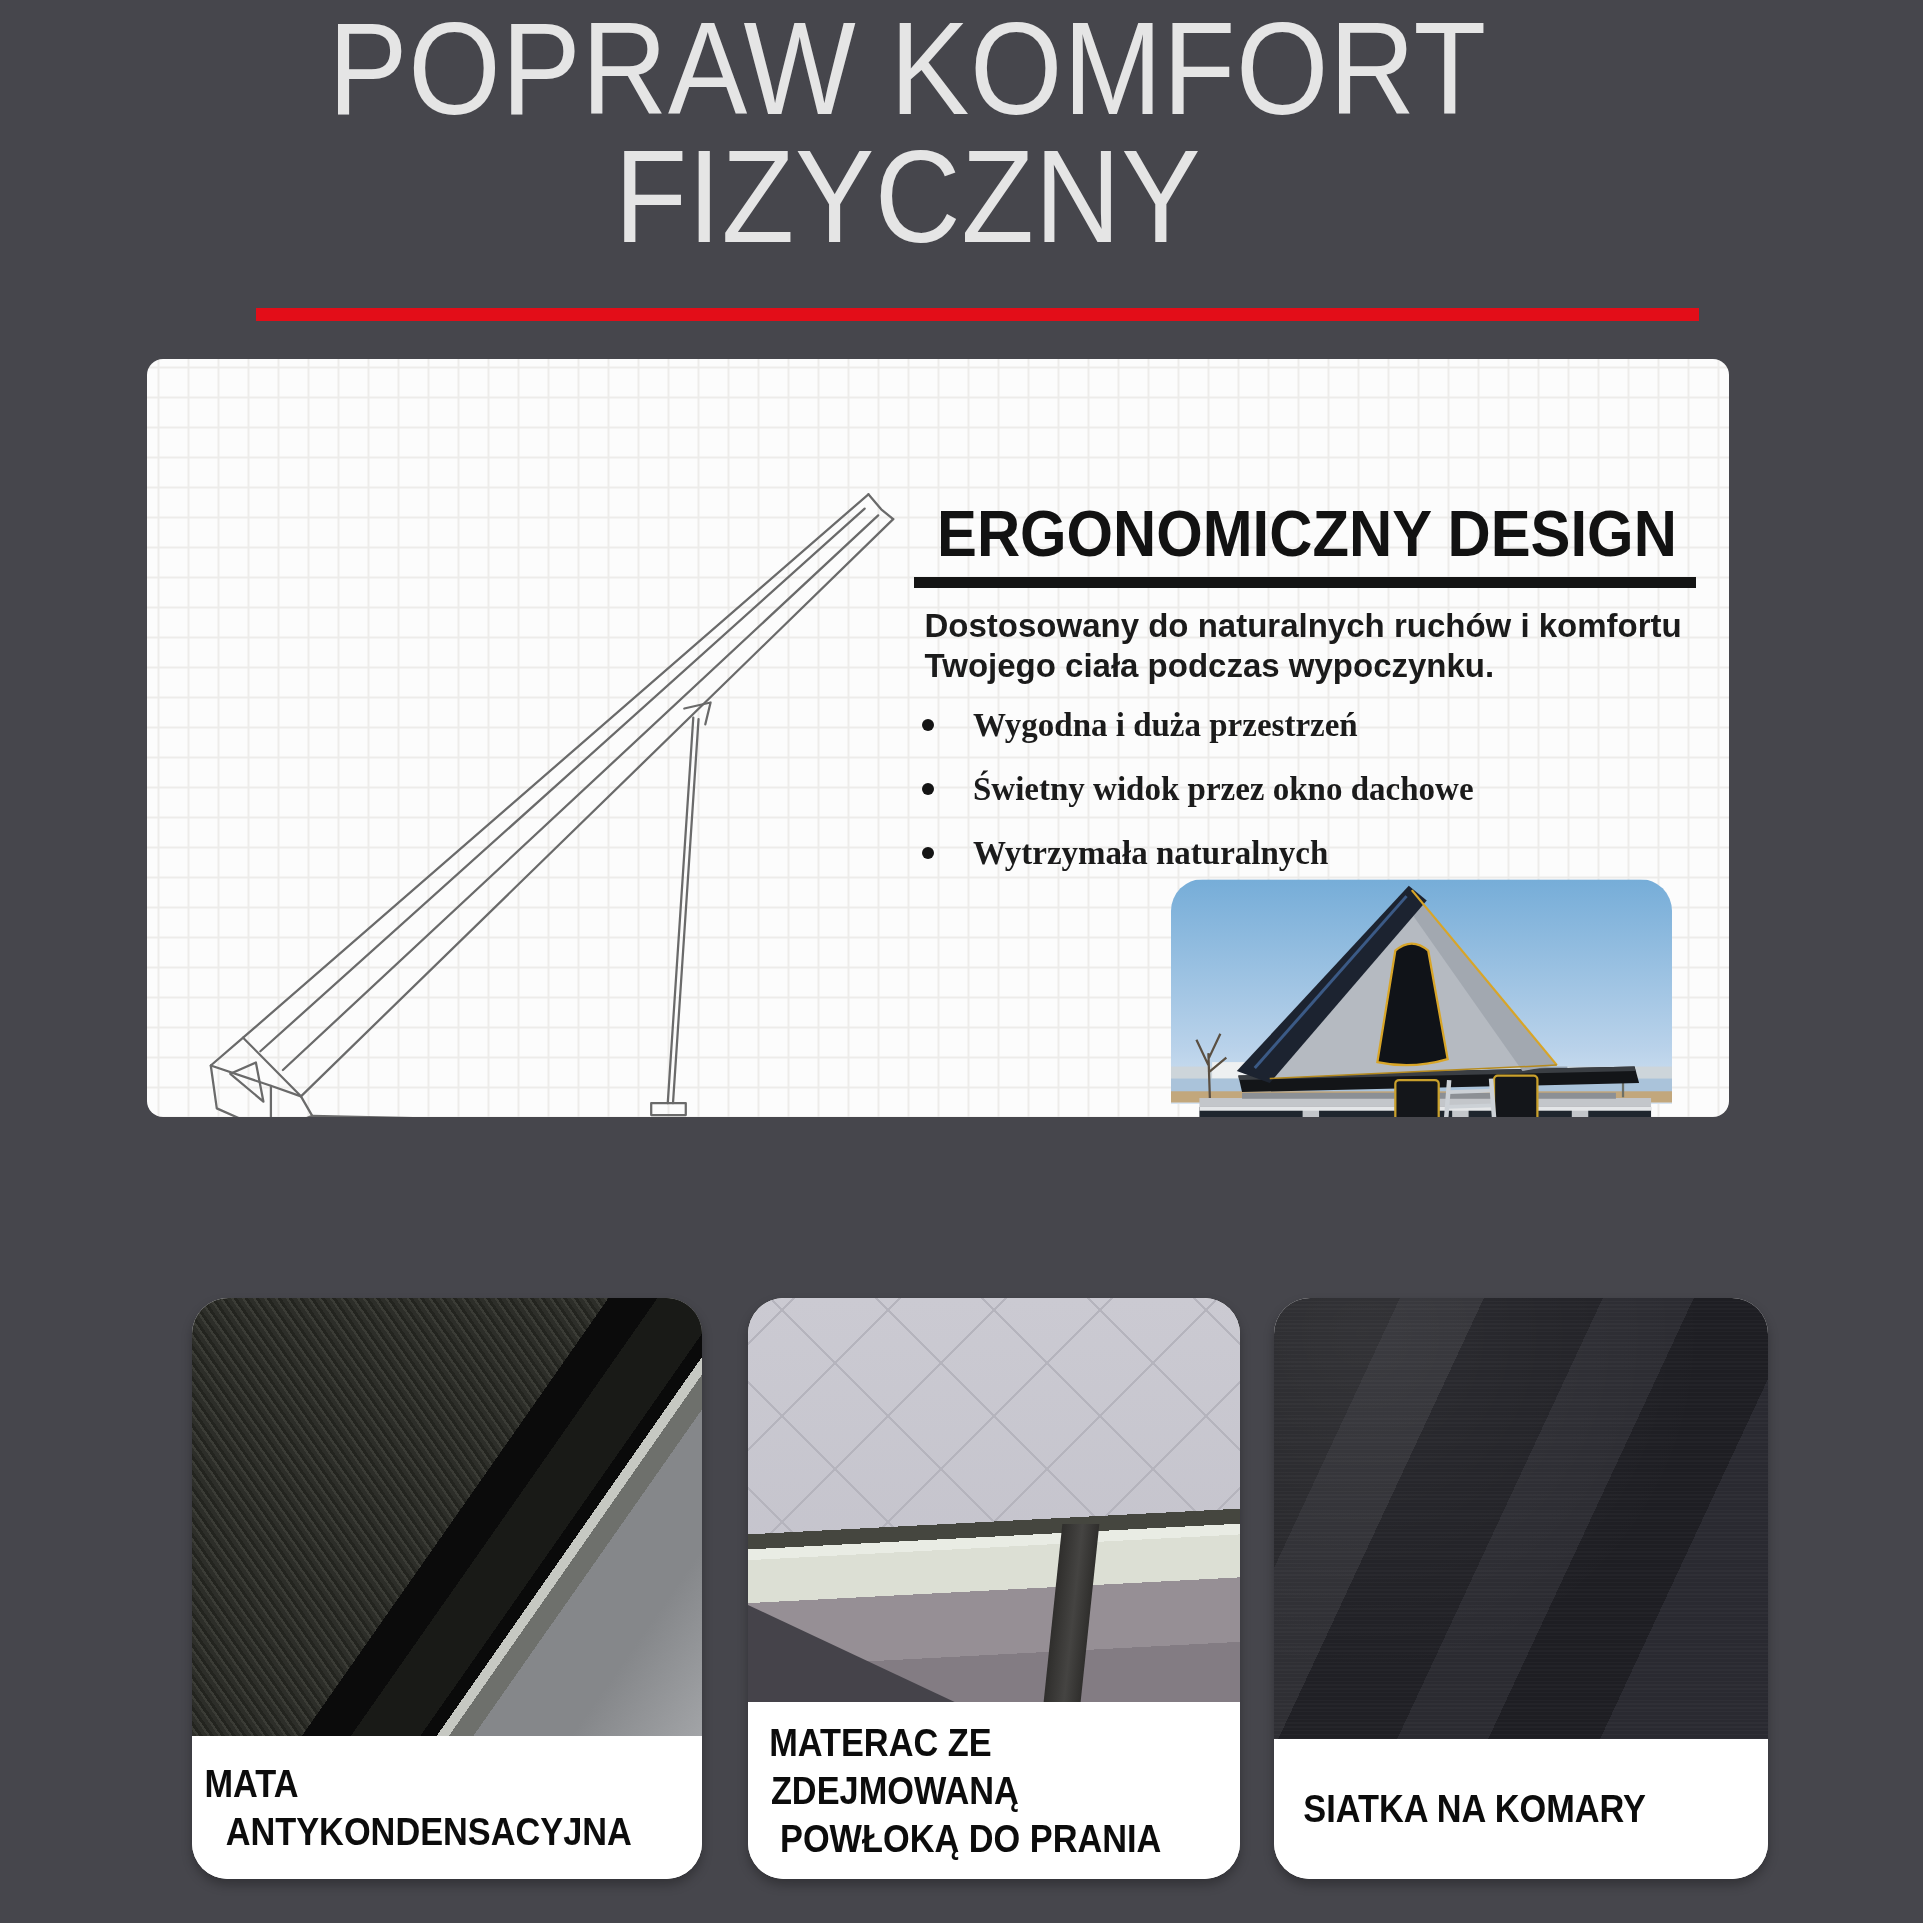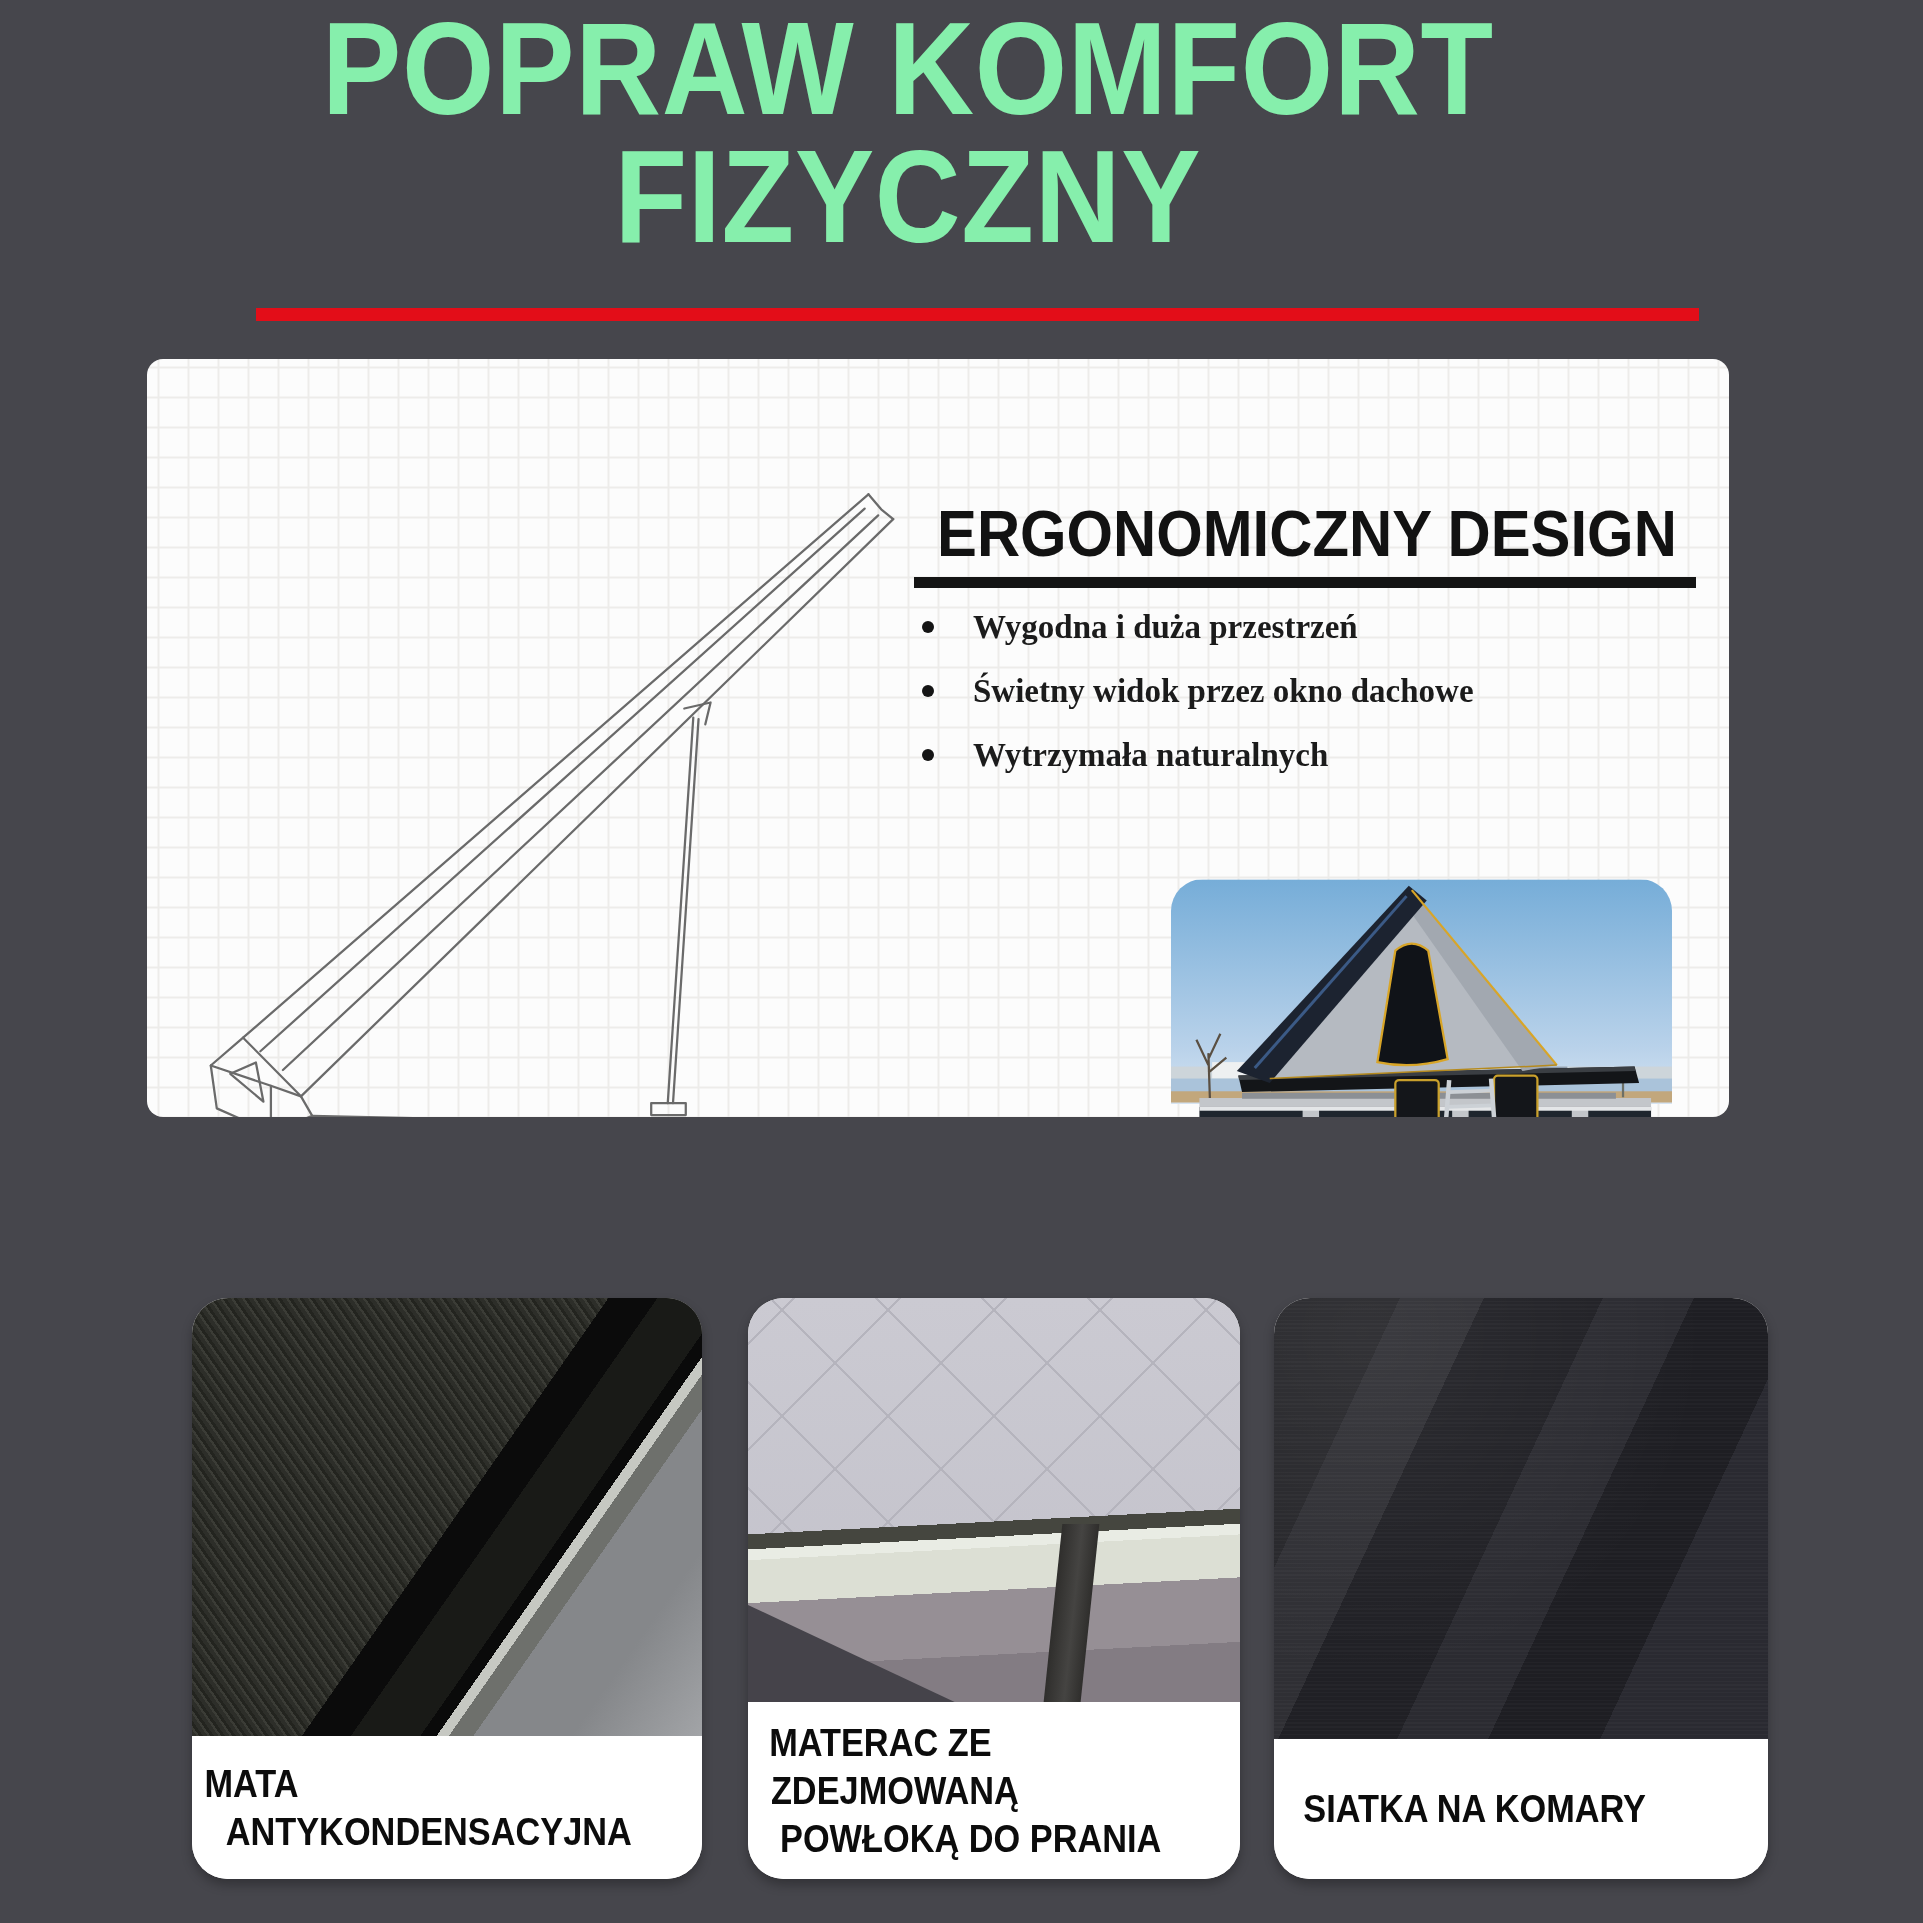--- a/index.html
+++ b/index.html
@@ -2,21 +2,21 @@
 <html style="font-size:12px"><head>
 <meta charset="utf-8">
 <style>
   html,body{margin:0;padding:0;}
   body{
     width:1924px;height:1924px;position:relative;overflow:hidden;
     background:#46464c;
     font-family:"Liberation Sans", sans-serif;
   }
   
-  .title{position:absolute;left:0;top:4.5px;width:1816px;text-align:center;color:#86efac;font-weight:bold;}
+  .title{position:absolute;left:0;top:4.5px;width:1816px;text-align:center;color:#e5e5e5;font-weight:normal;}
   .title .line{display:block;font-size:132px;line-height:128px;letter-spacing:0.8px;white-space:nowrap;}
   .cond{display:inline-block;transform:scaleX(.9);transform-origin:center;white-space:nowrap;}
   .red-rule{position:absolute;left:256px;top:308px;width:1443px;height:12.8px;background:#e30d18;}
 
   
   .design-card{
     position:absolute;left:147px;top:359px;width:1582px;height:758px;
     background-color:#fcfcfc;border-radius:16px;overflow:hidden;
     background-image:
       linear-gradient(#edecea 2.3px, transparent 2.3px),
@@ -127,20 +127,24 @@
     <path d="M 719,334 L 685,845"></path>
     <path d="M 700,320 L 735,312 L 728,341"></path>
     <rect x="656" y="845" width="46" height="16"></rect>
 
     <path d="M 150,890 C 122,912 148,932 240,934 L 1110,938 C 1196,939 1252,925 1226,904"></path>
   </svg>
 
   <div class="right-col">
     <div class="heading"><span class="cond">ERGONOMICZNY DESIGN</span></div>
     <div class="underline"></div>
+    <div class="desc">
+      <span>Dostosowany do naturalnych ruchów i komfortu</span>
+      <span>Twojego ciała podczas wypoczynku.</span>
+    </div>
     <ul class="bullets">
       <li>Wygodna i duża przestrzeń</li>
       <li>Świetny widok przez okno dachowe</li>
       <li>Wytrzymała naturalnych</li>
     </ul>
   </div>
 
   <div class="inset-photo">
     <svg viewBox="0 0 670 370">
       <defs>

